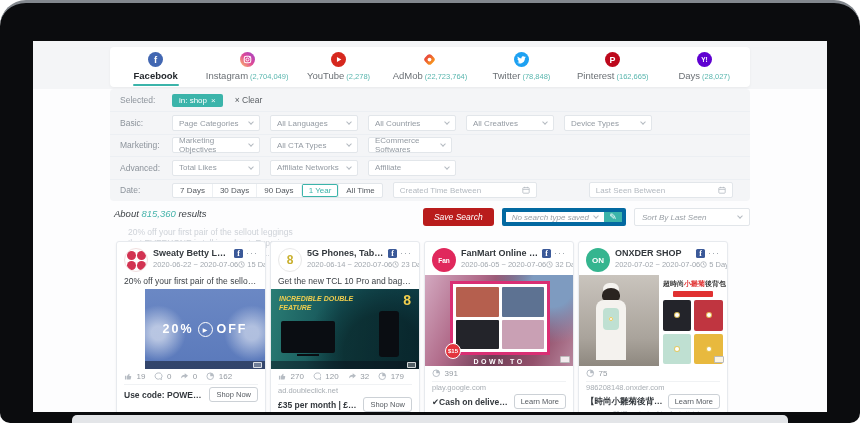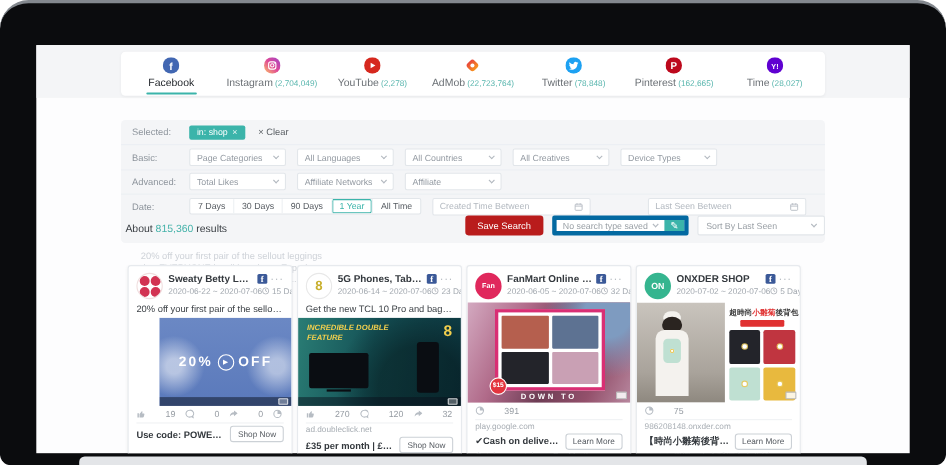--- a/index.html
+++ b/index.html
@@ -13,43 +13,43 @@
   .top-zone { position:absolute; left:0; right:0; top:0; height:48px; background:#f4f5f7; }
   .content { position:absolute; left:77px; top:0; width:640px; height:100%; }
 
   
   .tabbar { position:absolute; top:6px; left:0; width:640px; height:40px; background:#fff; border-radius:4px; box-shadow:0 1px 3px rgba(0,0,0,.05); display:flex; }
   .tab { flex:1; display:flex; flex-direction:column; align-items:center; padding-top:5px; cursor:pointer; }
   .tab svg { width:15px; height:15px; }
   .tab .lblrow { margin-top:3px; font-size:9.5px; color:#6b7075; white-space:nowrap; }
   .tab .cnt { font-size:7.5px; color:#59b6ae; margin-left:2px; }
   .tab .ul { width:46px; height:2px; background:transparent; margin-top:3px; border-radius:1px; }
-  .tab.active .lblrow { color:#23272c; font-weight:normal; }
+  .tab.active .lblrow { color:#23272c; font-weight:bold; }
   .tab.active .ul { background:#3bb4aa; }
 
   
-  .filters { position:absolute; top:68px; left:0; width:640px; height:112px; background:#f4f5f7; border-radius:4px; }
+  .filters { position:absolute; top:48px; left:0; width:640px; height:112px; background:#f4f5f7; border-radius:4px; }
   .frow { height:22.4px; display:flex; align-items:center; padding:0 10px; }
   .frow + .frow { border-top:1px solid #eceff3; }
   .flabel { width:52px; font-size:8.5px; color:#8d949c; flex:none; }
   .dd { height:16px; width:88px; background:#fff; border:1px solid #e2e6ea; border-radius:2px; display:flex; align-items:center; justify-content:space-between; padding:0 6px; font-size:8px; color:#939aa2; margin-right:10px; cursor:pointer; }
   .dd.narrow { width:84px; }
   .chev { width:4px; height:4px; border-right:1px solid #b4bac1; border-bottom:1px solid #b4bac1; transform:rotate(45deg); margin-top:-2px; flex:none; }
   .chip { background:#3bb4aa; color:#fff; font-size:8px; padding:2px 7px; border-radius:2px; display:flex; align-items:center; gap:4px; cursor:pointer; }
   .chip .x { font-size:8px; opacity:.9; }
   .clear { margin-left:12px; font-size:8.5px; color:#5b6065; cursor:pointer; }
   .seg-group { display:flex; background:#fff; border:1px solid #e2e6ea; border-radius:2px; overflow:hidden; }
   .seg { padding:2px 7px; font-size:8px; color:#555a60; border-left:1px solid #edf0f3; cursor:pointer; white-space:nowrap; }
   .seg:first-child { border-left:none; }
   .seg.active { color:#3bb4aa; box-shadow:inset 0 0 0 1px #3bb4aa; border-radius:2px; }
   .date-input { width:144px; height:16px; background:#fff; border:1px solid #e2e6ea; border-radius:2px; display:flex; align-items:center; justify-content:space-between; padding:0 6px; font-size:8px; color:#b3b9c0; cursor:pointer; }
   .cal { width:8px; height:8px; }
 
   
-  .results { position:absolute; top:153px; left:0; width:640px; height:20px; display:flex; align-items:flex-end; justify-content:space-between; }
+  .results { position:absolute; top:167px; left:0; width:640px; height:20px; display:flex; align-items:flex-start; justify-content:space-between;font-style:italic; }
   .res-left { font-size:9.5px; color:#3a3f44; padding-left:4px; }
   .res-left b { color:#45b3aa; font-weight:normal; }
   .res-right { display:flex; align-items:center; gap:8px; }
   .save-btn { background:#b91c1c; color:#fff; font-size:8.5px; padding:4px 11px; border-radius:3px; cursor:pointer; }
   .saved-box { display:flex; align-items:stretch; height:18px; border:4px solid #0369a1; background:#fff; border-radius:2px; overflow:hidden; }
   .saved-txt { display:flex; align-items:center; gap:5px; padding:0 6px; font-size:8px; color:#9aa0a6; cursor:pointer; }
   .pencil { width:18px; background:#3bb4aa; color:#fff; font-size:9px; display:flex; align-items:center; justify-content:center; cursor:pointer; }
   .sort-box { width:116px; height:18px; border:1px solid #e2e6ea; background:#fff; border-radius:2px; display:flex; align-items:center; justify-content:space-between; padding:0 7px; font-size:8px; color:#9aa0a6; cursor:pointer; }
 
   
@@ -70,21 +70,21 @@
   .c-row2 { display:flex; align-items:center; justify-content:space-between; font-size:7.5px; color:#a2a8af; margin-top:2px; white-space:nowrap; }
   .days { display:flex; align-items:center; gap:2px; }
   .c-text { padding:1px 7px 3px; font-size:8.5px; color:#3d4247; white-space:nowrap; overflow:hidden; text-overflow:ellipsis; }
   .c-img { position:relative; overflow:hidden; cursor:pointer; }
   .img-s { height:80px; }
   .img-t { height:91px; }
   .strip { position:absolute; bottom:0; left:0; right:0; height:8px; background:rgba(10,16,28,.5); }
   .vid { position:absolute; right:3px; bottom:1.5px; width:9px; height:5.5px; background:rgba(255,255,255,.3); border:1px solid rgba(255,255,255,.75); border-radius:1px; }
   .vid2 { position:absolute; right:3px; bottom:3px; width:10px; height:7px; background:rgba(255,255,255,.85); border-radius:1px; border:1px solid #bbb; }
   .c-stats { padding:3px 7px 0; display:flex; gap:9px; font-size:8px; color:#959ba2; }
-  .stat { display:flex; align-items:center; gap:18px; }
+  .stat { display:flex; align-items:center; gap:4px; }
   .stat svg { width:8.5px; height:8.5px; }
   .c-sep { border-top:1px solid #f0f2f4; margin:3px 7px 0; }
   .c-domain { padding:1px 7px 0; font-size:7.5px; color:#a8aeb4; white-space:nowrap; overflow:hidden; text-overflow:ellipsis; }
   .c-hrow { padding:2px 7px 1px; display:flex; align-items:center; gap:4px; }
   .c-headline { flex:1; min-width:0; overflow:hidden; text-overflow:ellipsis; white-space:nowrap; font-size:8.5px; font-weight:bold; color:#33383d; }
   .c-btn { border:1px solid #ccd1d6; border-radius:3px; padding:2px 6px; font-size:7.5px; color:#555a60; background:#fff; white-space:nowrap; cursor:pointer; flex:none; }
   .c-desc { padding:0 7px; font-size:8px; color:#a8aeb4; white-space:nowrap; overflow:hidden; text-overflow:ellipsis; }
 
   
   .img1 { background:radial-gradient(circle at 11% 55%, rgba(255,255,255,.55) 0 6%, transparent 24%),radial-gradient(circle at 89% 55%, rgba(255,255,255,.5) 0 6%, transparent 24%),linear-gradient(#6b88c4,#5a79bb); display:flex; align-items:center; justify-content:center; gap:4px; color:#fff; font-weight:bold; font-size:12.5px; letter-spacing:2px;margin-left:28px; }
@@ -194,21 +194,21 @@
                 <text x="8" y="11.6" font-size="9.5" font-weight="bold" fill="#fff" text-anchor="middle">P</text>
               </svg>
             <div class="lblrow"><span>Pinterest</span><span class="cnt">(162,665)</span></div>
             <div class="ul"></div>
           </div>
           <div class="tab">
             <svg viewBox="0 0 16 16">
                 <circle cx="8" cy="8" r="8" fill="#5f01d1"></circle>
                 <text x="8" y="11" font-size="7" font-weight="bold" fill="#fff" text-anchor="middle">Y!</text>
               </svg>
-            <div class="lblrow"><span>Time</span><span class="cnt">(28,027)</span></div>
+            <div class="lblrow"><span>Days</span><span class="cnt">(28,027)</span></div>
             <div class="ul"></div>
           </div>
         </div>
 
         <div class="filters">
           <div class="frow">
             <span class="flabel">Selected:</span>
             <span class="chip">
                 <span>in: shop</span>
                 <span class="x">×</span>
@@ -228,20 +228,35 @@
             <span class="dd">
                 <span>All Countries</span>
                 <i class="chev"></i>
               </span>
             <span class="dd">
                 <span>All Creatives</span>
                 <i class="chev"></i>
               </span>
             <span class="dd">
                 <span>Device Types</span>
+                <i class="chev"></i>
+              </span>
+          </div>
+          <div class="frow">
+            <span class="flabel">Marketing:</span>
+            <span class="dd">
+                <span>Marketing Objectives</span>
+                <i class="chev"></i>
+              </span>
+            <span class="dd">
+                <span>All CTA Types</span>
+                <i class="chev"></i>
+              </span>
+            <span class="dd narrow">
+                <span>ECommerce Softwares</span>
                 <i class="chev"></i>
               </span>
           </div>
           <div class="frow">
             <span class="flabel">Advanced:</span>
             <span class="dd">
                 <span>Total Likes</span>
                 <i class="chev"></i>
               </span>
             <span class="dd">

